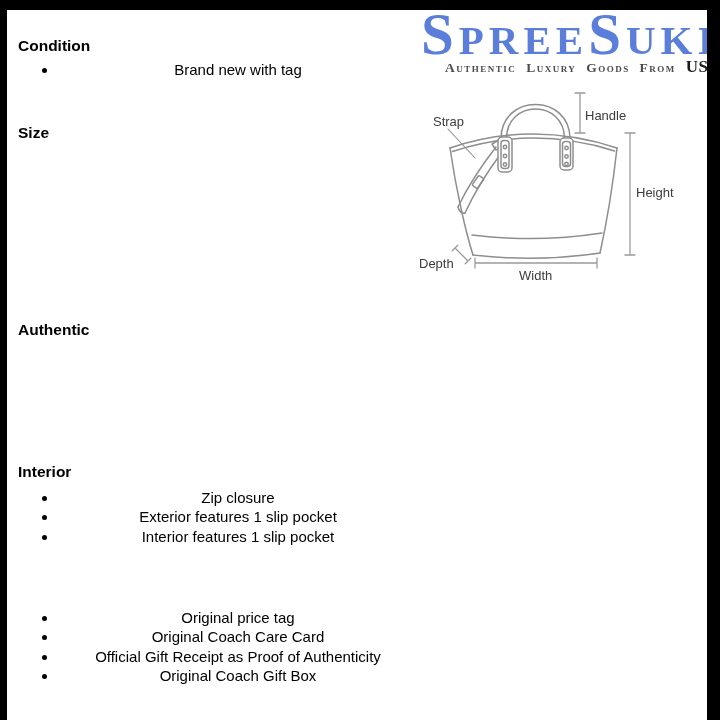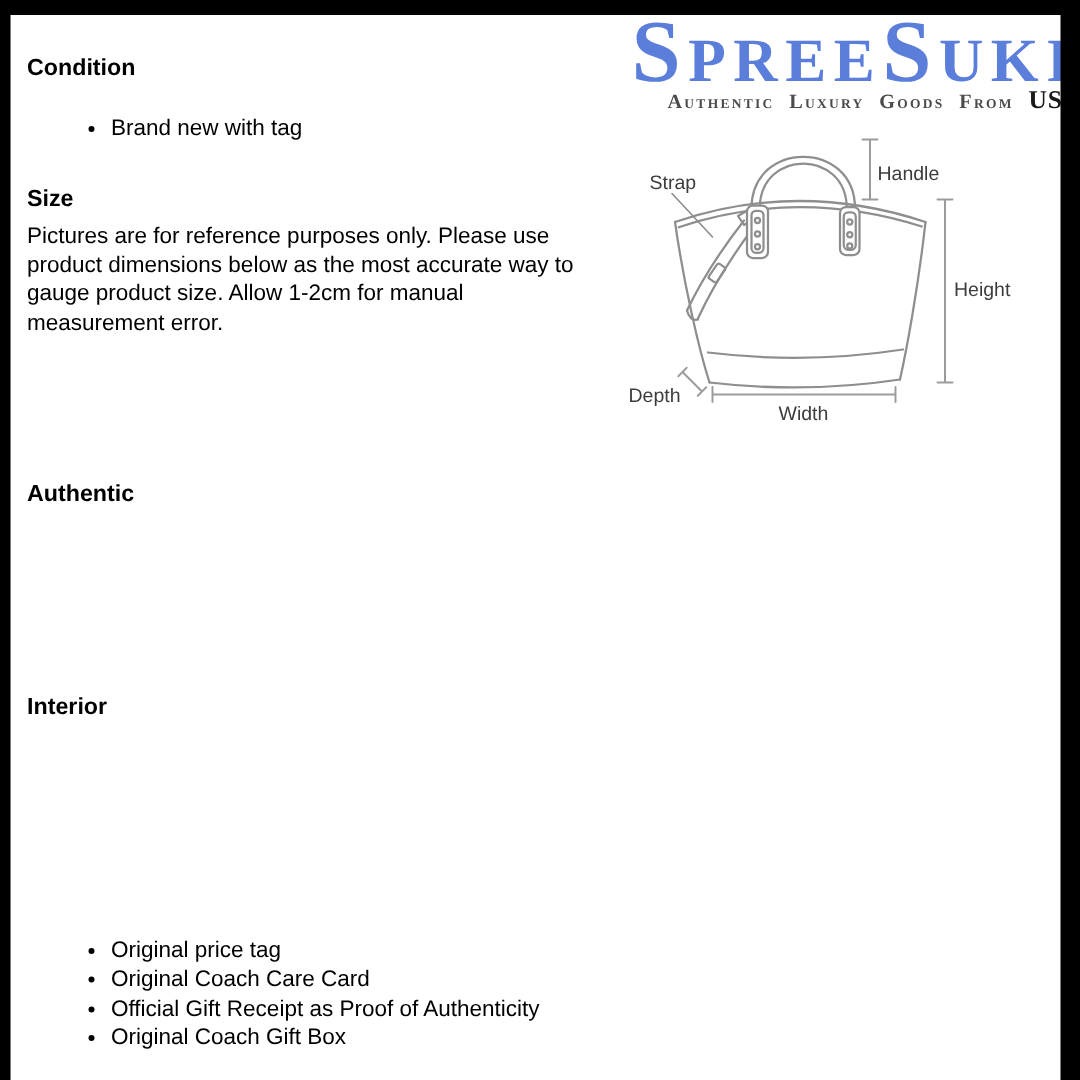--- a/index.html
+++ b/index.html
@@ -1,31 +1,32 @@
 <!DOCTYPE html>
 <html><head>
 <meta charset="utf-8">
 <style>
   html,body { margin:0; padding:0; background:#ffffff; }
   #page {
     position:relative; width:720px; height:720px; overflow:hidden;
     background:#ffffff; font-family:"Liberation Sans","DejaVu Sans",sans-serif;
     color:#000;
+    text-align:center;
   }
   
   .frame-top    { position:absolute; left:0; top:0; width:720px; height:10px; background:#000; z-index:10; }
   .frame-left   { position:absolute; left:0; top:0; width:7px; height:720px; background:#000; z-index:10; }
   .frame-right  { position:absolute; left:707px; top:0; width:13px; height:720px; background:#000; z-index:10; }
 
   .h {
     position:absolute; left:18px; font-weight:bold; font-size:15.5px;
     line-height:19px; white-space:nowrap;
   }
   .blist {
-    position:absolute; left:18px; margin:16px; padding:0 0 0 40px;
+    position:absolute; left:18px; margin:0; padding:0 0 0 40px;
     list-style:disc; width:360px;
   }
   .blist li { font-size:15px; line-height:19.3px; }
   .note {
     position:absolute; left:18px; margin:0; font-size:15px;
     line-height:19.2px; width:376px;
   }
   .footer-note {
     position:absolute; left:18px; top:700px; margin:0; font-size:15px;
     line-height:19.2px; white-space:nowrap;
@@ -59,25 +60,30 @@
 
 <div id="page">
 
   <h3 class="h" style="top:20px">Condition</h3>
   <ul class="blist" style="top:60px">
 
   <li>Brand new with tag</li>
     </ul>
 
   <h3 class="h" style="top:107px">Size</h3>
-  <p class="note" style="top:148px">Pictures are for reference purposes only. Please use product dimensions below as the most accurate way to gauge product size. Allow 1-2cm for manual measurement error.</p>
 
   <h3 class="h" style="top:304px">Authentic</h3>
 
   <h3 class="h" style="top:446px">Interior</h3>
+  <ul class="blist" style="top:488px">
+
+  <li>Zip closure</li>
+      <li>Exterior features 1 slip pocket</li>
+      <li>Interior features 1 slip pocket</li>
+    </ul>
 
   <ul class="blist" style="top:608px">
 
   <li>Original price tag</li>
       <li>Original Coach Care Card</li>
       <li>Official Gift Receipt as Proof of Authenticity</li>
       <li>Original Coach Gift Box</li>
     </ul>
 
 

